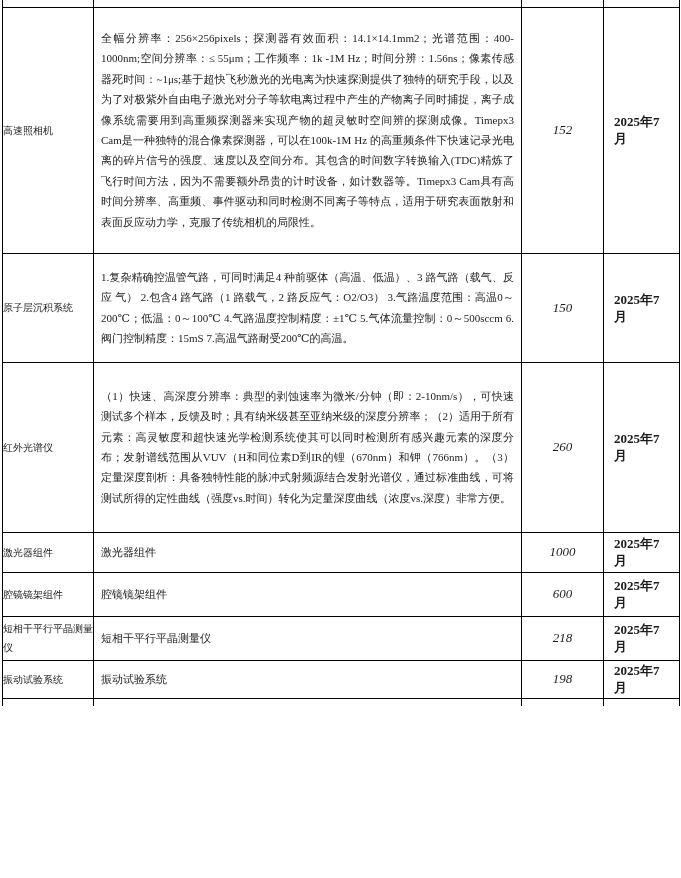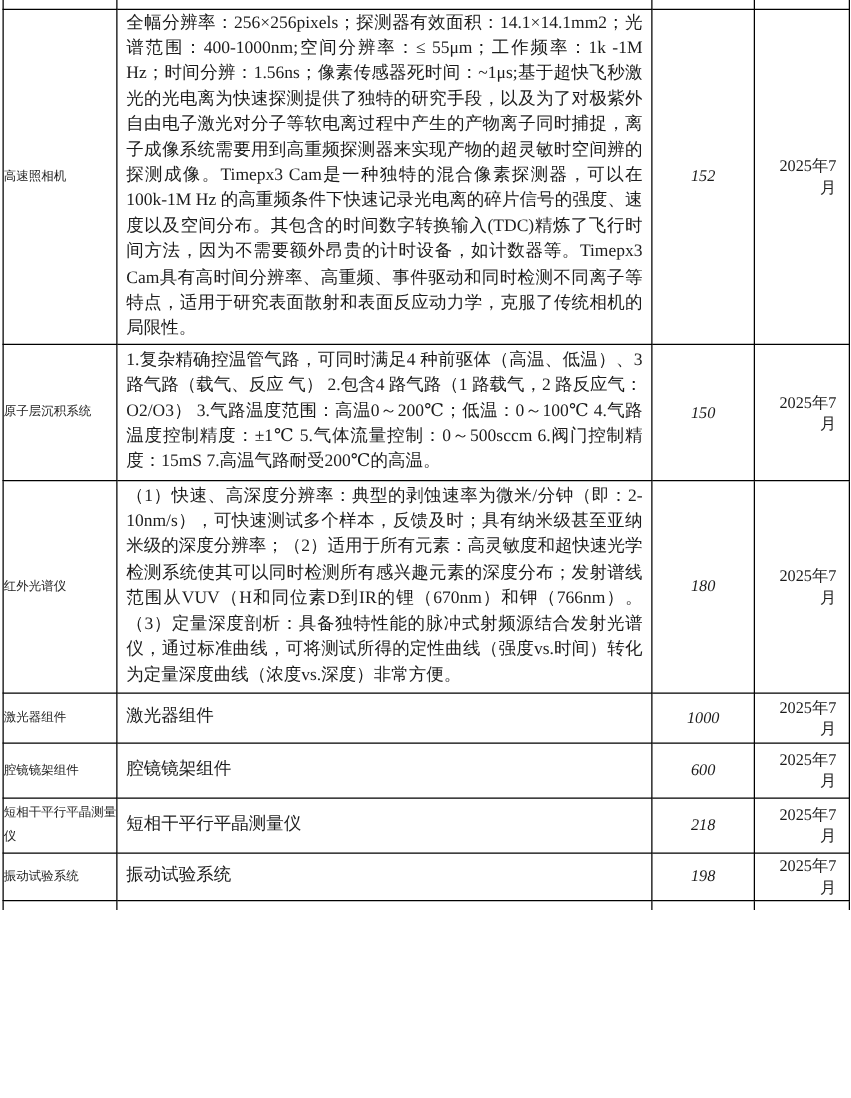--- a/index.html
+++ b/index.html
@@ -27,37 +27,38 @@
   tr.partial-bottom td { border-bottom: none; }
   td.name {
     padding: 1px 0;
     font-size: 10px;
     line-height: 19px;
     text-align: justify;
     text-justify: inter-ideograph;
   }
   td.desc {
     padding: 1px 7px;
-    font-size: 14px;
+    font-size: 11px;
     line-height: 20.4px;
     text-align: justify;
     text-justify: inter-ideograph;
     margin-top: 31px;
   }
   td.num {
     text-align: center;
     font-size: 13px;
     line-height: 16px;
     font-style: italic;
   }
   td.date {
-    text-align: right;
+    text-align: left;
     font-size: 13px;
     line-height: 17px;
     padding: 0 10px;
+    font-weight: bold;
   }
 </style>
 </head>
 <body>
 
 <div class="page">
   <table class="equip">
     <colgroup>
       <col style="width:91px">
       <col style="width:428px">
@@ -82,21 +83,21 @@
       <tr style="height:109px">
         <td class="name">原子层沉积系统</td>
         <td class="desc">1.复杂精确控温管气路，可同时满足4 种前驱体（高温、低温）、3 路气路（载气、反应 气） 2.包含4 路气路（1 路载气，2 路反应气：O2/O3） 3.气路温度范围：高温0～200℃；低温：0～100℃ 4.气路温度控制精度：±1℃ 5.气体流量控制：0～500sccm 6.阀门控制精度：15mS 7.高温气路耐受200℃的高温。</td>
         <td class="num">150</td>
         <td class="date">2025年7月</td>
       </tr>
 
       <tr style="height:170px">
         <td class="name">红外光谱仪</td>
         <td class="desc">（1）快速、高深度分辨率：典型的剥蚀速率为微米/分钟（即：2-10nm/s），可快速测试多个样本，反馈及时；具有纳米级甚至亚纳米级的深度分辨率；（2）适用于所有元素：高灵敏度和超快速光学检测系统使其可以同时检测所有感兴趣元素的深度分布；发射谱线范围从VUV（H和同位素D到IR的锂（670nm）和钾（766nm）。（3）定量深度剖析：具备独特性能的脉冲式射频源结合发射光谱仪，通过标准曲线，可将测试所得的定性曲线（强度vs.时间）转化为定量深度曲线（浓度vs.深度）非常方便。</td>
-        <td class="num">180</td>
+        <td class="num">260</td>
         <td class="date">2025年7月</td>
       </tr>
 
       <tr style="height:40px">
         <td class="name">激光器组件</td>
         <td class="desc">激光器组件</td>
         <td class="num">1000</td>
         <td class="date">2025年7月</td>
       </tr>
 

